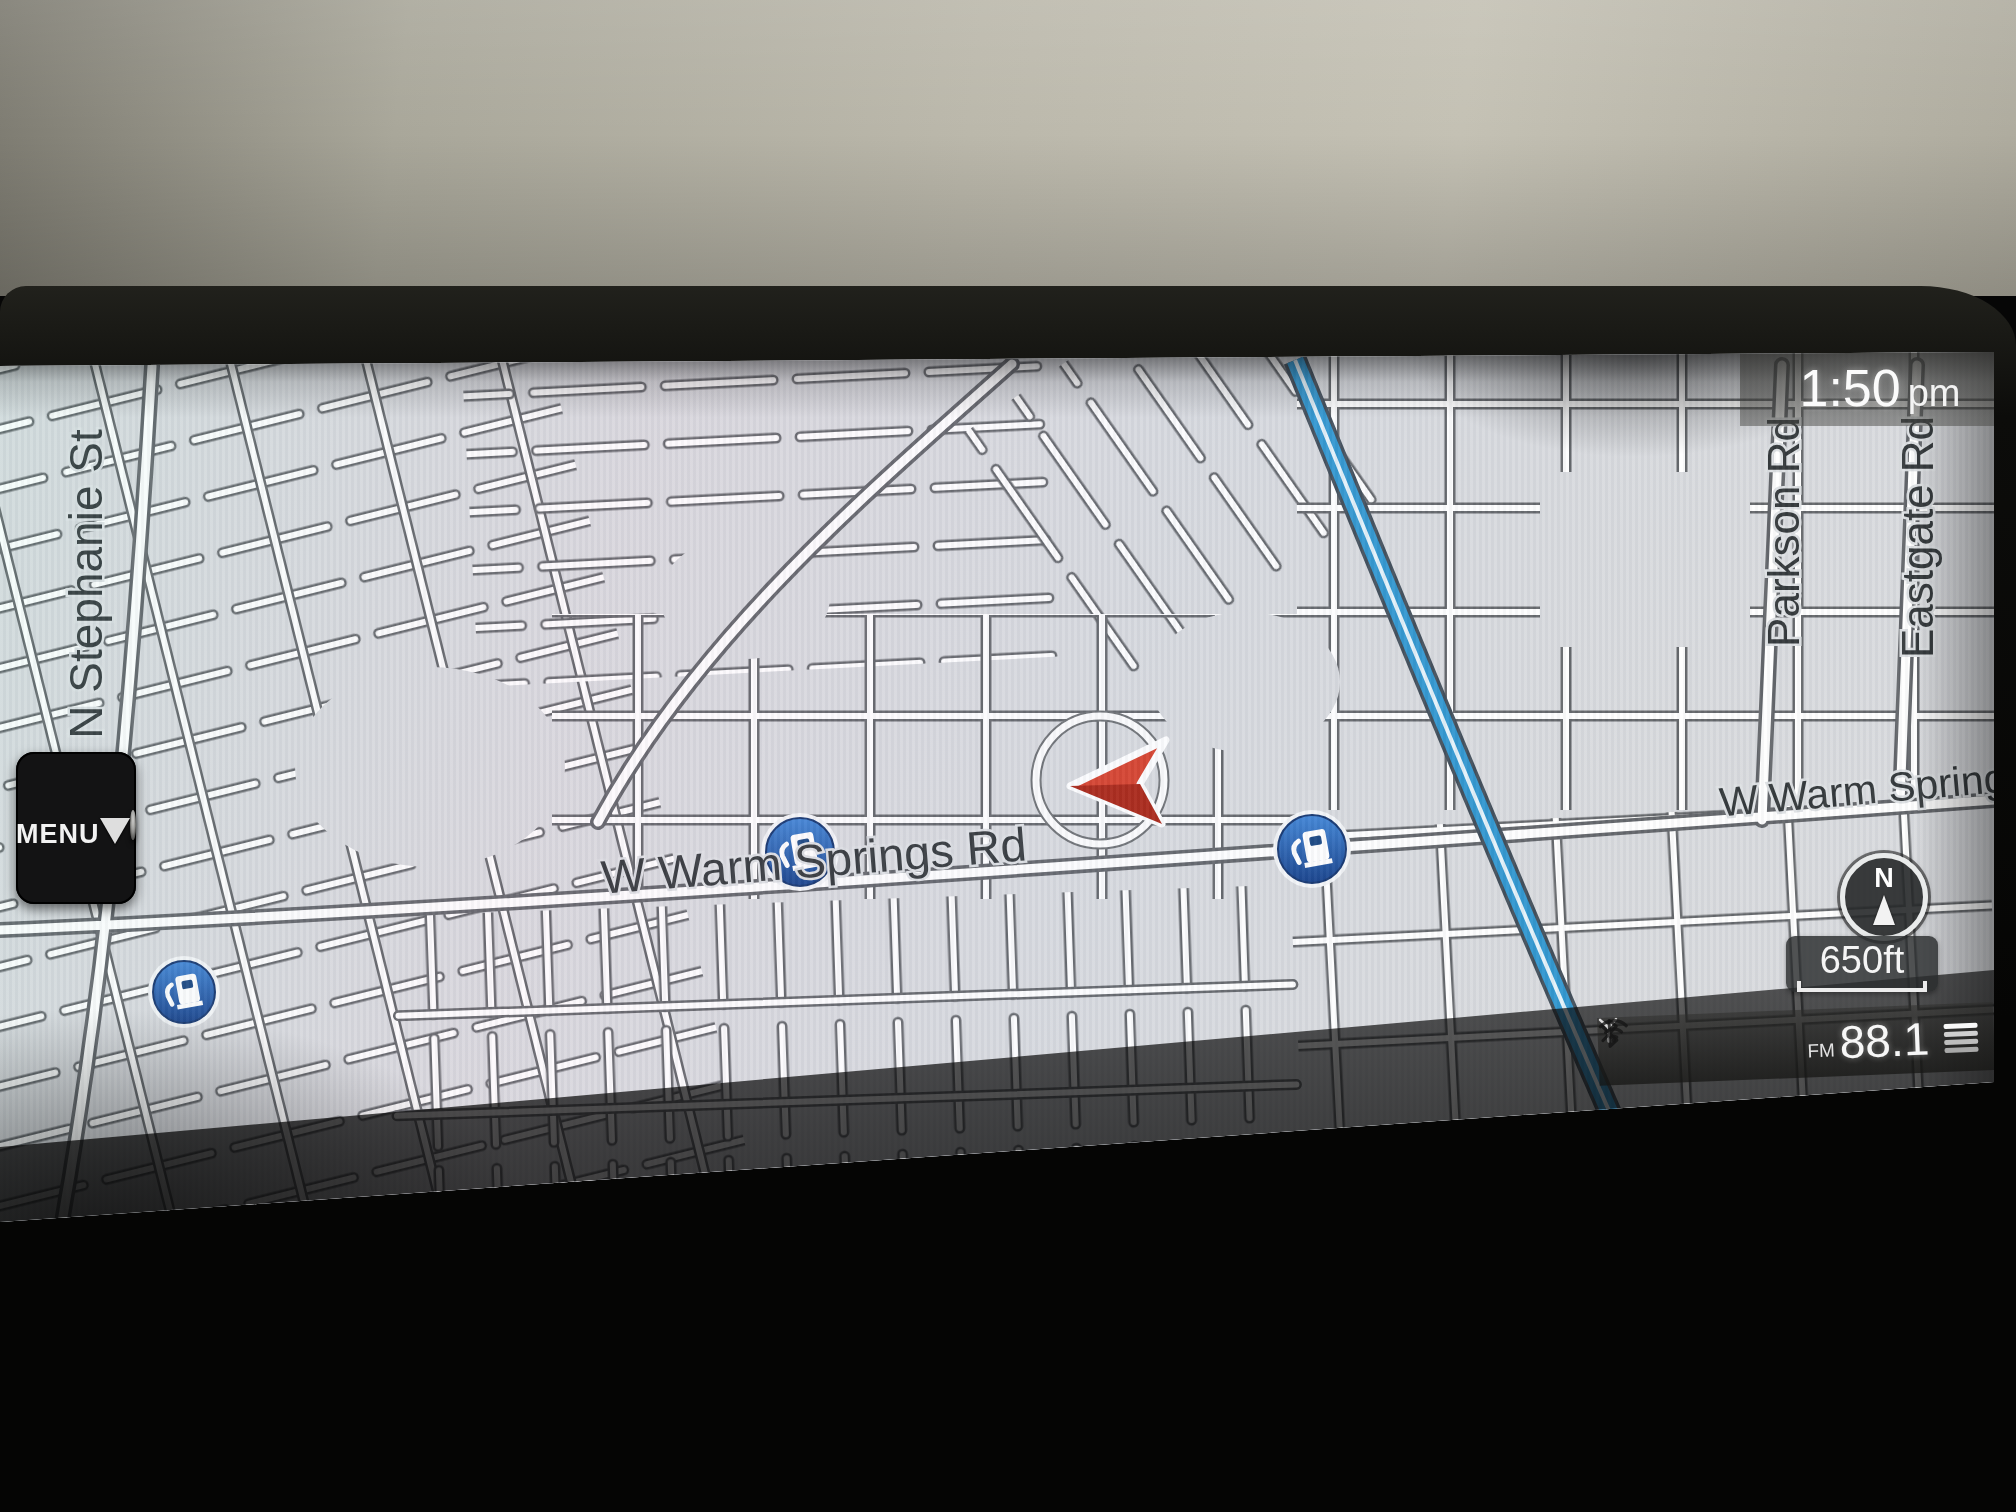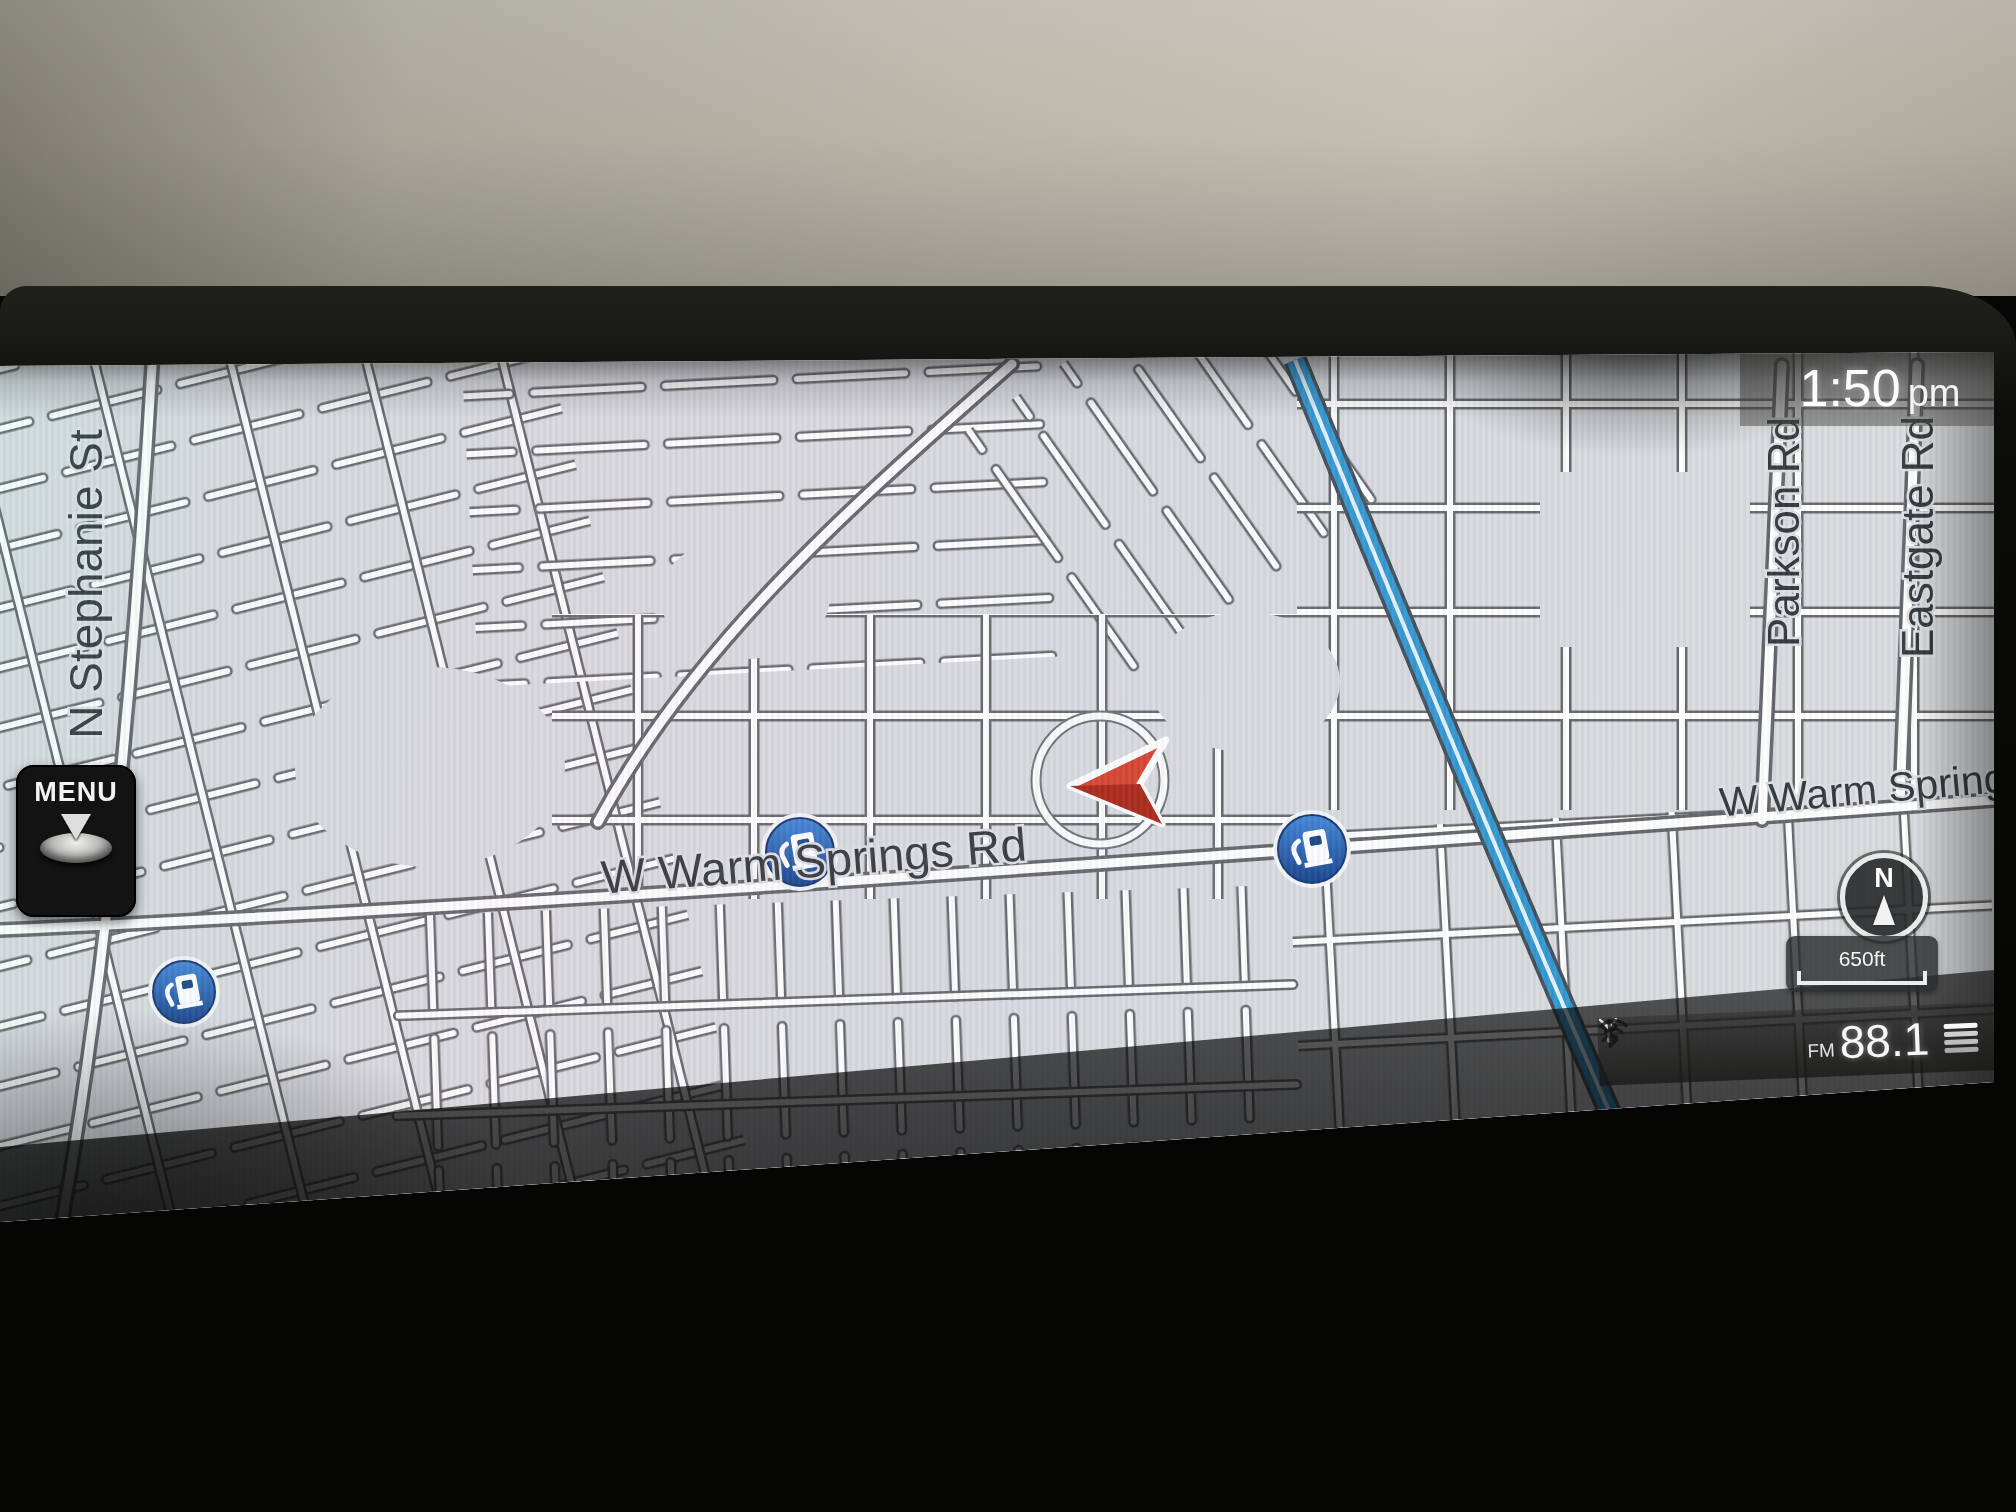--- a/index.html
+++ b/index.html
@@ -45,21 +45,21 @@
   
   .time-banner{position:absolute;left:1740px;top:0;width:280px;height:74px;
       background:linear-gradient(rgba(52,52,49,.62),rgba(66,66,62,.48));
       display:flex;align-items:baseline;justify-content:center;gap:7px;padding-top:10px;box-sizing:border-box;}
   .time-value{font-size:52px;color:#fbfbfb;line-height:1;text-shadow:0 0 7px rgba(255,255,255,.35);}
   .time-meridiem{font-size:38px;color:#f3f3f3;line-height:1;}
 
   
   .menu-badge{position:absolute;left:16px;top:400px;width:120px;height:152px;background:#131314;
       border-radius:18px;box-shadow:0 5px 12px rgba(0,0,0,.55),inset 0 0 0 2px #000;
-      display:flex;flex-direction:column;align-items:center;margin-top:13px;}
+      display:flex;flex-direction:row;align-items:center;}
   .menu-label{margin-top:12px;font-size:27px;font-weight:bold;color:#f2f2f2;letter-spacing:1px;}
   .menu-triangle{width:0;height:0;margin-top:6px;border-left:15px solid transparent;
       border-right:15px solid transparent;border-top:26px solid #dedede;
       filter:drop-shadow(0 1px 1px #000);}
   .menu-knob{width:72px;height:30px;margin-top:-7px;border-radius:50%;
       background:radial-gradient(ellipse at 50% 32%,#f1f1ef,#b9b9b6 45%,#6e6e6b 78%,#474745);
       box-shadow:0 4px 5px rgba(0,0,0,.65),inset 0 -5px 7px rgba(0,0,0,.35);}
 
   
   .compass-badge{position:absolute;left:1840px;top:501px;width:88px;height:88px;border-radius:50%;
@@ -68,21 +68,21 @@
       display:flex;flex-direction:column;align-items:center;}
   .compass-n{margin-top:7px;font-size:27px;font-weight:bold;color:#fff;line-height:1;}
   .compass-needle{width:0;height:0;margin-top:3px;border-left:11px solid transparent;
       border-right:11px solid transparent;border-bottom:30px solid #f2f2f2;
       filter:drop-shadow(0 0 1px #1a1a1a);}
 
   
   .scale-badge{position:absolute;left:1786px;top:584px;width:152px;height:56px;
       background:rgba(42,44,45,.82);border-radius:9px;box-shadow:0 2px 5px rgba(0,0,0,.35);
       display:flex;flex-direction:column;align-items:center;}
-  .scale-text{margin-top:12px;font-size:21px;color:#f5f5f5;line-height:1;}
+  .scale-text{margin-top:5px;font-size:38px;color:#f5f5f5;line-height:1;}
   .scale-bracket{width:122px;height:10px;margin-top:2px;border-left:4px solid #ececec;
       border-right:4px solid #ececec;border-bottom:4px solid #ececec;}
 
   
   .status-bar{position:absolute;left:1598px;top:650px;width:396px;height:68px;
       background:linear-gradient(rgba(44,44,42,.5),rgba(22,22,20,.74));
       transform:rotate(-2.3deg);transform-origin:100% 50%;
       display:flex;align-items:center;justify-content:flex-end;gap:15px;
       padding-right:16px;box-sizing:border-box;}
   .radio-group{display:flex;align-items:flex-end;gap:5px;}

